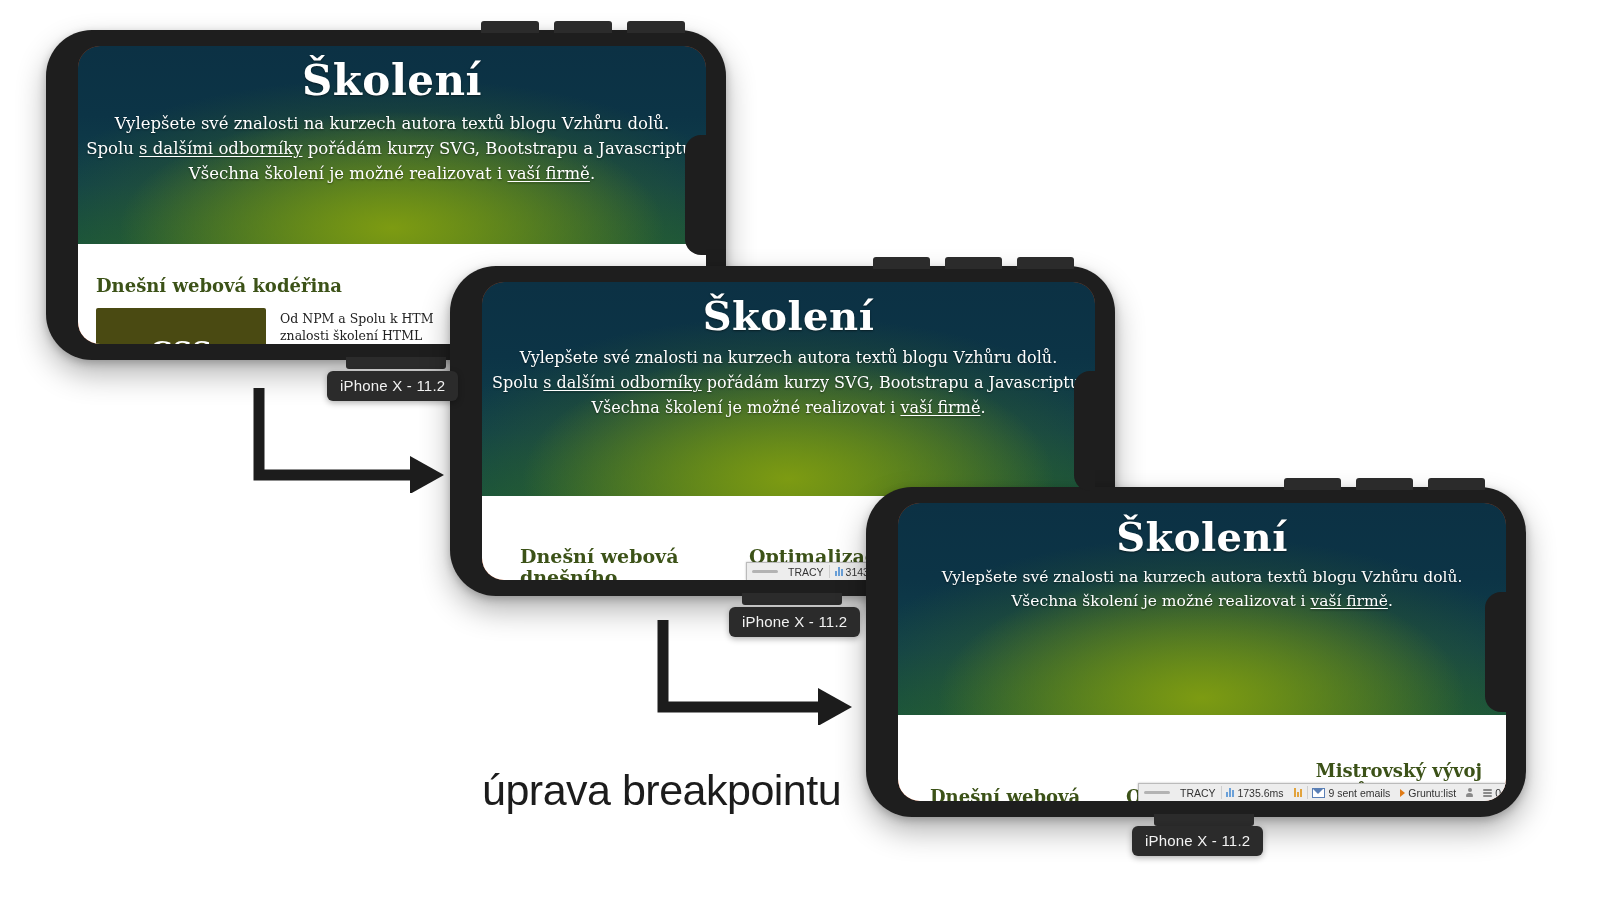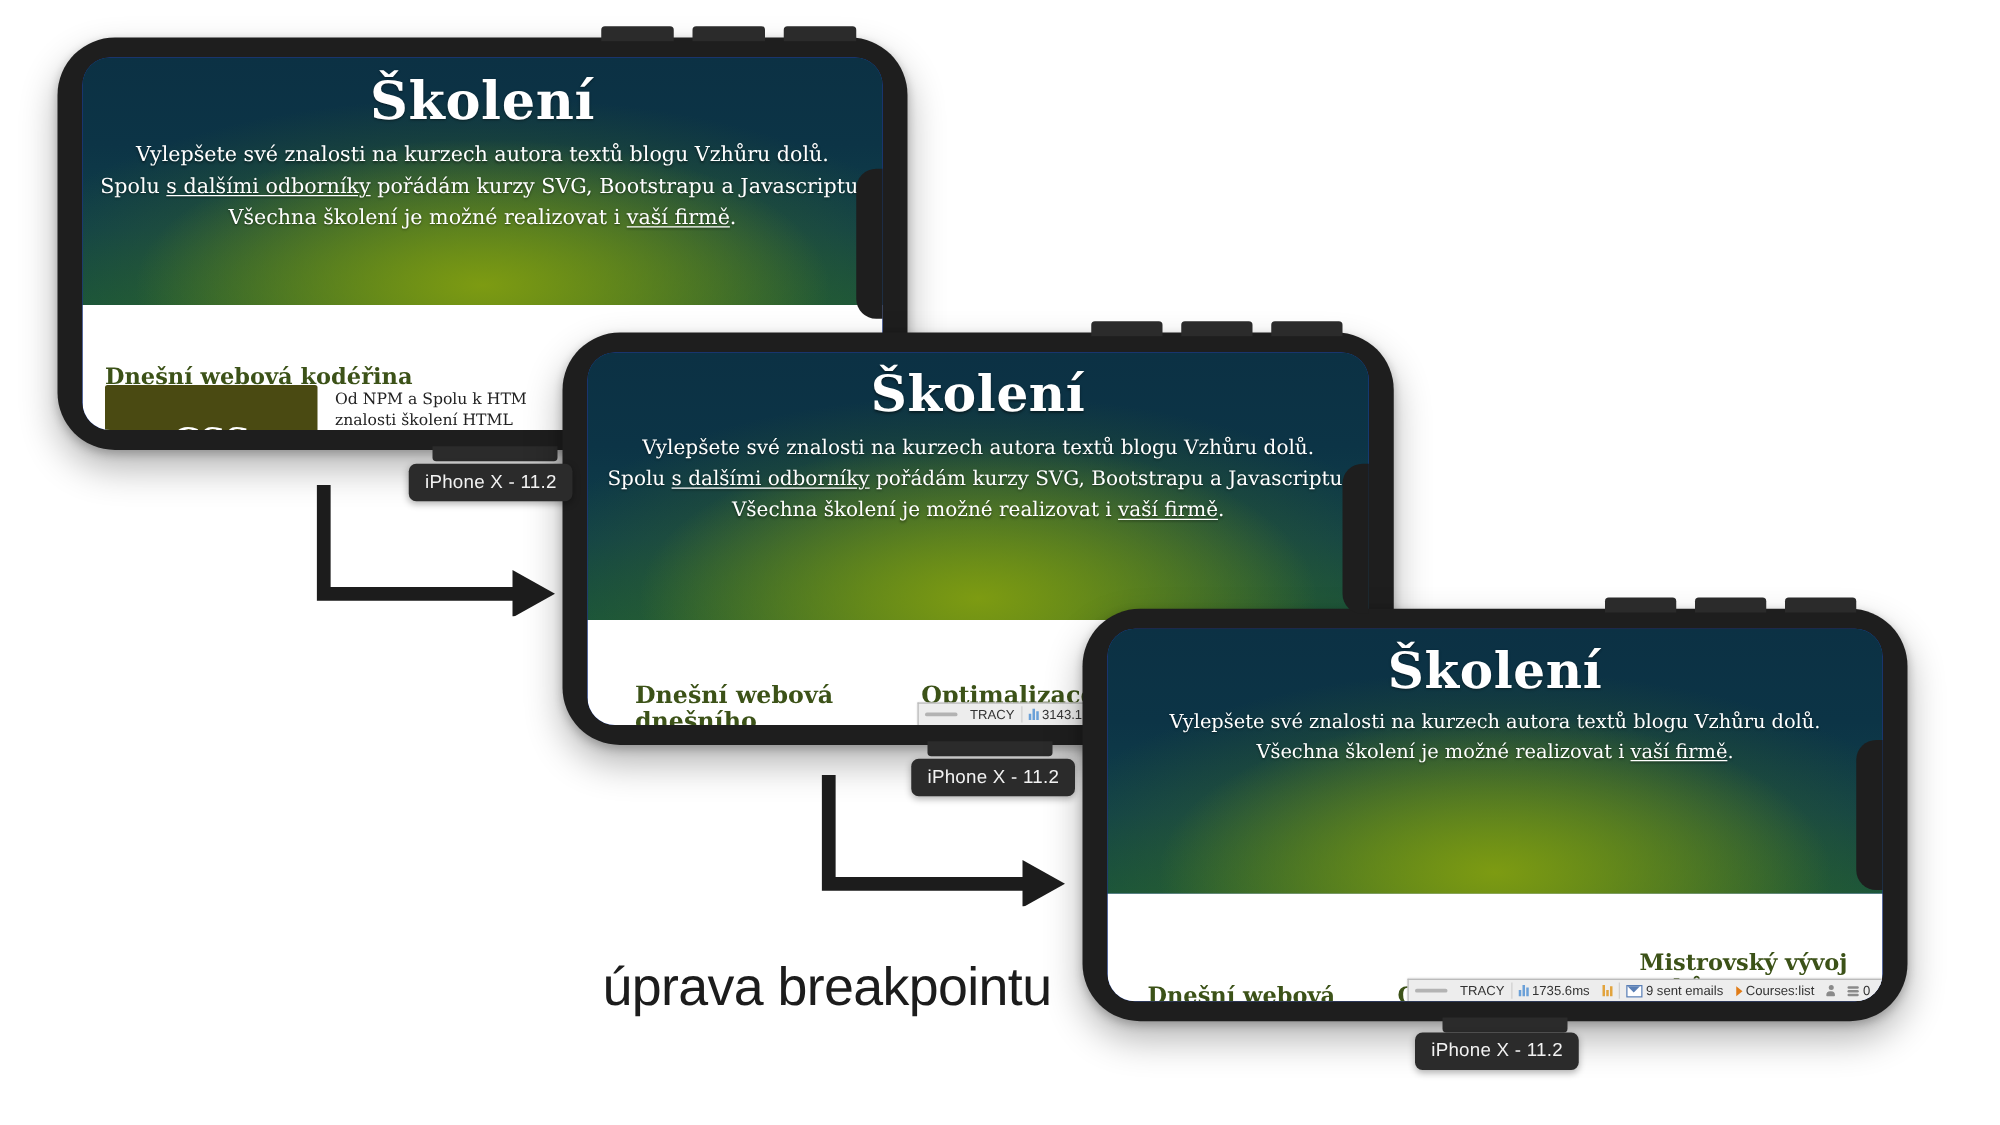--- a/index.html
+++ b/index.html
@@ -27,22 +27,23 @@
   }
   .device .btn-bottom{
     position:absolute;
     background:#2b2b2b;
     border-radius:0 0 3px 3px;
     bottom:-9px;height:12px;
   }
   .screen{
     position:absolute;
     overflow:hidden;
-    background:#1d4ed8;
+    background:#c2410c;
     border-radius:22px;
+    margin-left:12px;
   }
   
   .notch{
     position:absolute;
     right:-1px;
     top:50%;
     transform:translateY(-50%);
     background:#1e1e1e;
     border-radius:16px 0 0 16px;
     z-index:6;
@@ -193,21 +194,21 @@
           <p class="hero-line" style="font-size:16.5px;margin-top:11px;">Vylepšete své znalosti na kurzech autora textů blogu Vzhůru dolů.</p>
           <p class="hero-line" style="font-size:16.5px;margin-top:6px;">
             <span>Spolu </span><u>s dalšími odborníky</u><span> pořádám kurzy SVG, Bootstrapu a Javascriptu.</span>
           </p>
           <p class="hero-line" style="font-size:16.5px;margin-top:6px;">
             <span>Všechna školení je možné realizovat i </span><u>vaší firmě</u><span>.</span>
           </p>
         </div>
 
         <div class="content">
-          <h2 class="col-h" style="font-size:18px;position:absolute;left:18px;top:48px;">Dnešní webová kodéřina</h2>
+          <h2 class="col-h" style="font-size:18px;position:absolute;left:18px;top:32px;">Dnešní webová kodéřina</h2>
           <div class="card-img" style="position:absolute;left:18px;top:64px;width:170px;height:52px;"></div>
           <div style="position:absolute;left:18px;top:92px;width:170px;text-align:center;color:#fff;font-family:'DejaVu Serif',serif;font-weight:700;font-size:28px;">CSS</div>
           <div class="card-txt" style="position:absolute;left:202px;top:66px;width:210px;font-size:12.5px;">
             <div>Od NPM a Spolu k HTM</div>
             <div>znalosti školení HTML</div>
           </div>
         </div>
       </div>
     </div>
 
@@ -324,21 +325,21 @@
                   <i></i>
                 </span>
             </div>
             <div class="sep"></div>
             <div class="item">
               <span class="env"></span>
               <span>9 sent emails</span>
             </div>
             <div class="item">
               <span class="dot-orange"></span>
-              <span>Courses:list</span>
+              <span>Gruntu:list</span>
             </div>
             <div class="item">
               <span class="person"></span>
             </div>
             <div class="item">
               <span class="stack">
                   <i></i>
                   <i></i>
                   <i></i>
                 </span>

